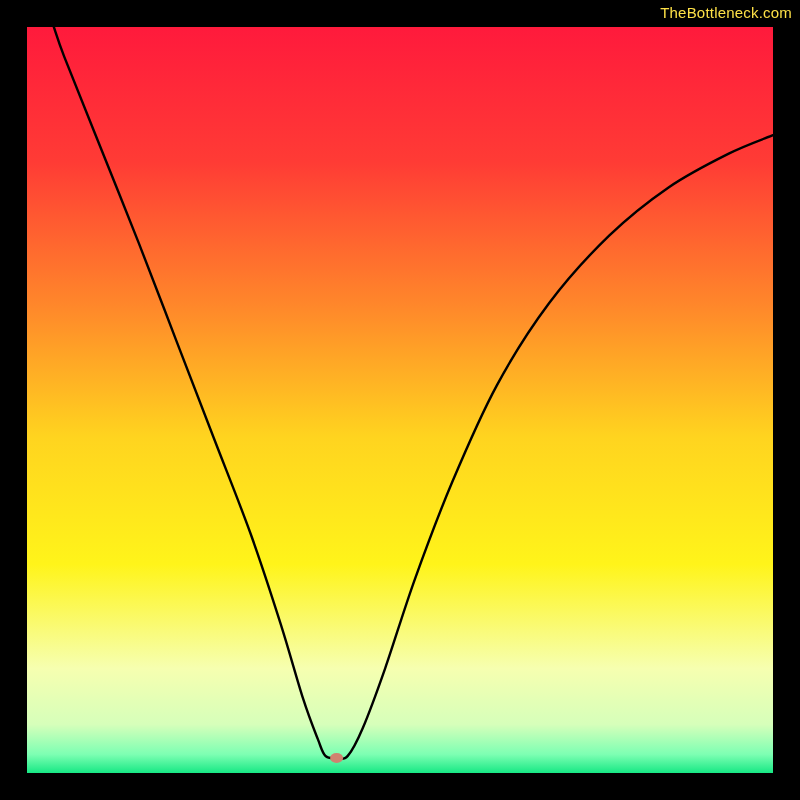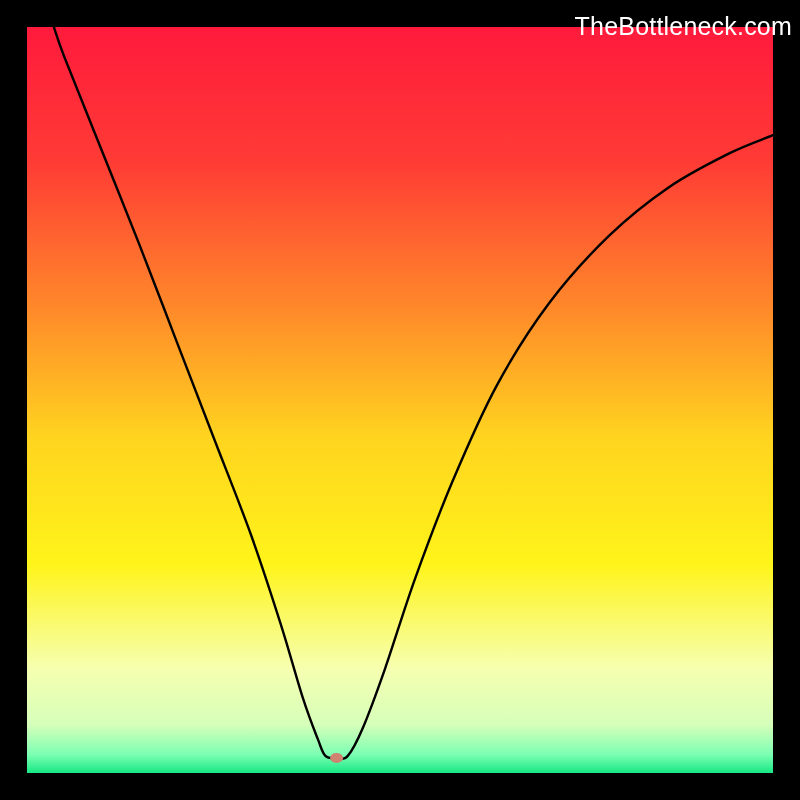--- a/index.html
+++ b/index.html
@@ -21,24 +21,24 @@
   }
   .plot-area {
     position: absolute;
     left: 0;
     top: 0;
     width: 746px;
     height: 746px;
   }
   .watermark {
     position: absolute;
-    top: 12px;
+    top: 4px;
     right: 8px;
-    color: #ffffff;
-    font-size: 25px;
+    color: #fde047;
+    font-size: 15px;
     font-weight: 500;
     letter-spacing: 0.2px;
     user-select: none;
   }
   svg { display: block; }
 </style>
 </head>
 <body>
 
 <div class="frame">

